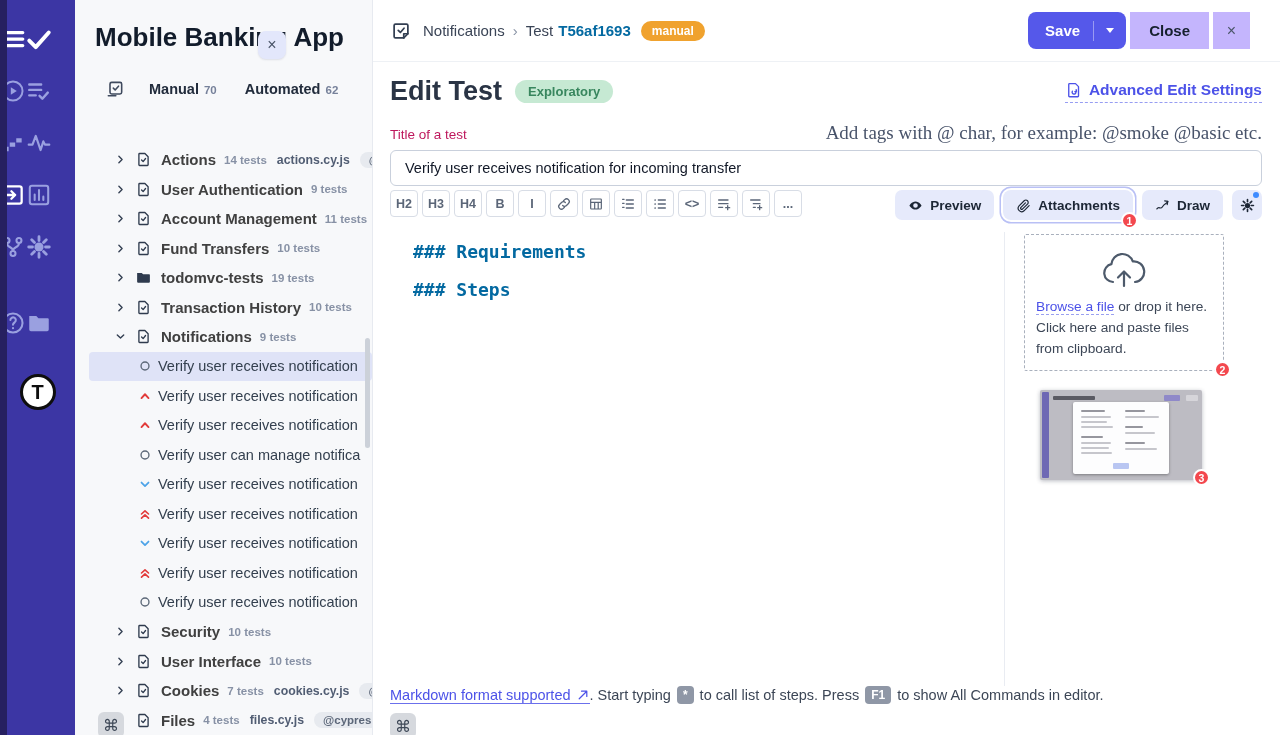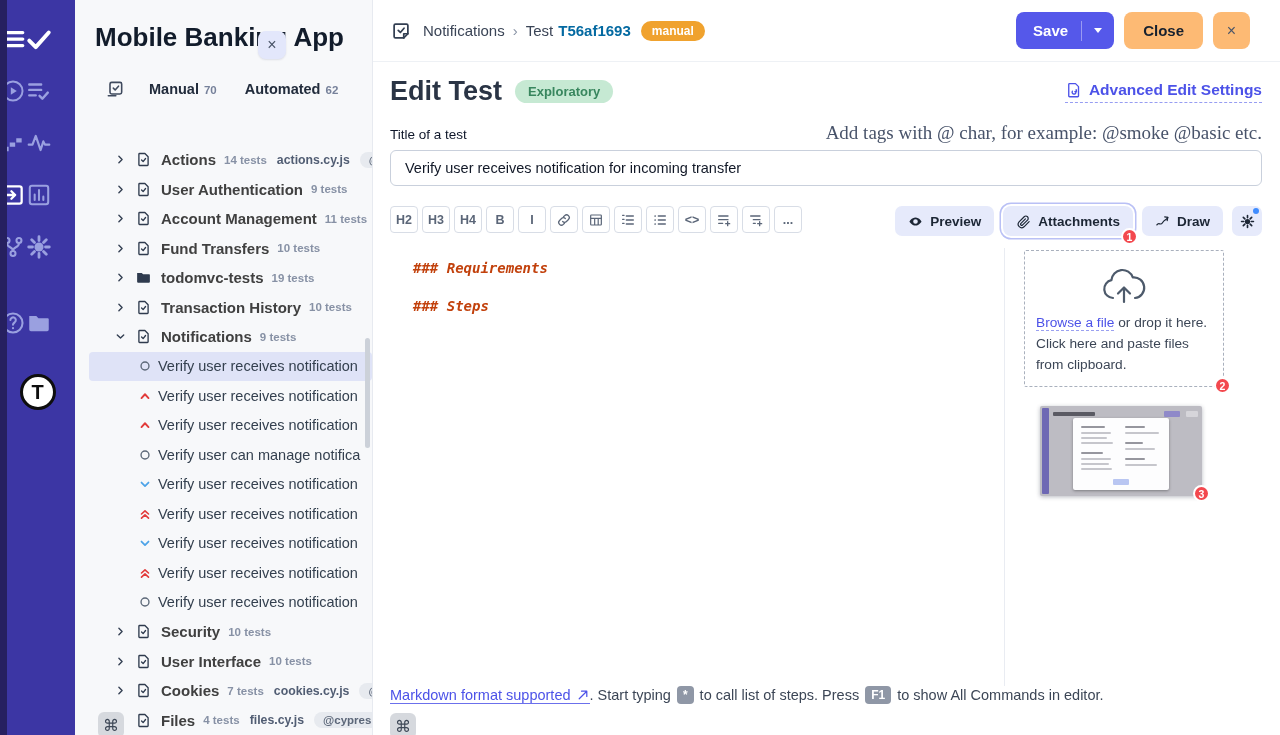--- a/index.html
+++ b/index.html
@@ -48,50 +48,50 @@
   .main-header { height:62px; flex:none; display:flex; align-items:center; padding:0 30px 0 17px; border-bottom:1px solid #eef1f5; }
   .crumb { display:flex; align-items:center; font-size:15px; color:#3a4456; }
   .crumb .icn { width:22px; height:22px; color:#333f52; margin-right:11px; }
   .crumb-sep { margin:0 8px; color:#8a94a6; }
   .crumb-id { font-weight:800; color:#0369a1; margin-left:5px; }
   .badge-manual { background:#f0a22e; color:#fff; font-weight:700; font-size:12px; padding:3px 11px; border-radius:11px; margin-left:10px; }
   .header-actions { margin-left:auto; display:flex; align-items:center; }
   .btn-save { background:#5558ea; color:#fff; border:none; font-weight:700; font-size:15px; border-radius:8px; height:37px; display:flex; align-items:center; padding:0 0 0 17px; cursor:pointer; font-family:inherit; }
   .save-caret { display:flex; align-items:center; justify-content:center; border-left:1px solid rgba(255,255,255,.4); margin-left:13px; padding:0 12px; height:20px; }
   .save-caret i { width:0; height:0; border-left:4px solid transparent; border-right:4px solid transparent; border-top:5px solid #fff; }
-  .btn-soft { background:#fdba74; color:#16202e; border:none; font-weight:700; font-size:15px; border-radius:8px; height:37px; padding:0 19px; margin-left:10px; cursor:pointer; font-family:inherit; display:flex; align-items:center; }
+  .btn-soft { background:#c4b5fd; color:#16202e; border:none; font-weight:700; font-size:15px; border-radius:0; height:37px; padding:0 19px; margin-left:4px; cursor:pointer; font-family:inherit; display:flex; align-items:center; }
   .btn-x { width:37px; padding:0; justify-content:center; color:#4a5568; font-size:16px; font-weight:400; }
 
   .content { flex:1; min-height:0; display:flex; flex-direction:column; padding:0 18px 0 17px; }
   .heading-row { margin-top:14px; display:flex; align-items:center; justify-content:space-between; }
   .page-title-wrap { display:flex; align-items:center; }
   .page-title { font-size:27px; font-weight:800; color:#2a3445; }
   .badge-type { margin-left:13px; background:#c6e9d3; color:#38865e; font-weight:700; font-size:13px; padding:4px 13px; border-radius:13px; }
   .adv-link { display:flex; align-items:center; gap:6px; color:#4c52e8; font-size:15.5px; font-weight:600; border-bottom:1px dashed #979df2; padding-bottom:3px; cursor:pointer; text-decoration:none; }
   .adv-link .icn { width:18px; height:18px; }
   .labels-row { margin-top:15px; display:flex; justify-content:space-between; align-items:baseline; }
-  .field-label { font-size:13.5px; color:#0f172a; }
+  .field-label { font-size:13.5px; color:#be185d; }
   .tags-hint { font-size:19px; color:#48536a;font-family:Liberation Serif, serif; }
   .title-input { margin-top:6px; height:36px; width:100%; border:1px solid #c9d0dc; border-radius:6px; padding:0 14px; font-size:14.5px; color:#111827; font-family:inherit; }
 
-  .toolbar-row { margin-top:20px; display:flex; justify-content:space-between; align-items:flex-start; }
+  .toolbar-row { margin-top:4px; display:flex; justify-content:space-between; align-items:flex-start; }
   .fmt-group { display:flex; gap:4px; }
   .fmt-btn { min-width:28px; height:27px; border:1px solid #d8dde6; border-radius:4px; background:#fff; color:#5b6678; font-weight:700; font-size:12.5px; display:flex; align-items:center; justify-content:center; padding:0 5px; cursor:pointer; font-family:inherit; }
   .fmt-btn .icn { width:16px; height:16px; }
   .act-group { display:flex; gap:9px; align-items:flex-start; }
   .pill-btn { background:#e6eafb; border:none; border-radius:7px; height:30px; padding:0 13px; font-weight:700; font-size:13.5px; color:#1c2635; display:flex; gap:7px; align-items:center; cursor:pointer; font-family:inherit; position:relative; }
   .pill-btn .icn { width:15px; height:15px; color:#1c2635; }
   .pill-focus { box-shadow:0 0 0 2px #fff, 0 0 0 3.5px #b9c0f5; border-radius:8px; }
   .gear-btn { width:30px; padding:0; justify-content:center; }
   .gear-dot { position:absolute; top:2px; right:3px; width:6px; height:6px; border-radius:50%; background:#3f8cff; }
   .num-badge { position:absolute; width:17px; height:17px; border-radius:50%; background:#f3484e; color:#fff; font-size:10.5px; font-weight:700; display:flex; align-items:center; justify-content:center; border:2px solid #fff; }
   .attach-badge { right:-5px; bottom:-9px; }
 
   .body-row { flex:1; min-height:0; margin-top:12px; display:flex; }
-  .editor { flex:1; padding:10px 0 0 23px; font-family:"DejaVu Sans Mono",monospace; font-weight:700; font-size:14px; color:#c2410c; cursor:text;font-style:italic; }
+  .editor { flex:1; padding:10px 0 0 23px; font-family:"DejaVu Sans Mono",monospace; font-weight:700; font-size:18px; color:#0369a1; cursor:text; }
   .editor .ed-line { line-height:20px; }
   .editor .ed-line + .ed-line { margin-top:18px; }
 
   .right-col { width:258px; flex:none; border-left:1px solid #e9ecf2; padding-left:19px; }
   .dropzone { position:relative; width:200px; margin-top:2px; border:1.5px dashed #a9b0bd; border-radius:2px; padding:15px 11px 11px; cursor:pointer; }
   .dz-cloud { width:48px; height:40px; color:#4d5a6b; margin:0 auto 7px; display:block; }
   .dz-text { font-size:13.7px; line-height:1.52; color:#3c4656; }
   .dz-link { color:#4c52e8; border-bottom:1px dashed #9aa0f0; cursor:pointer; }
   .dz-badge { right:-8px; bottom:-8px; }
   .thumb { position:relative; width:162px; height:90px; margin:19px 0 0 16px; background:#bdbcc3; border-radius:2px; box-shadow:0 1px 4px rgba(20,25,50,.3); cursor:pointer; }

